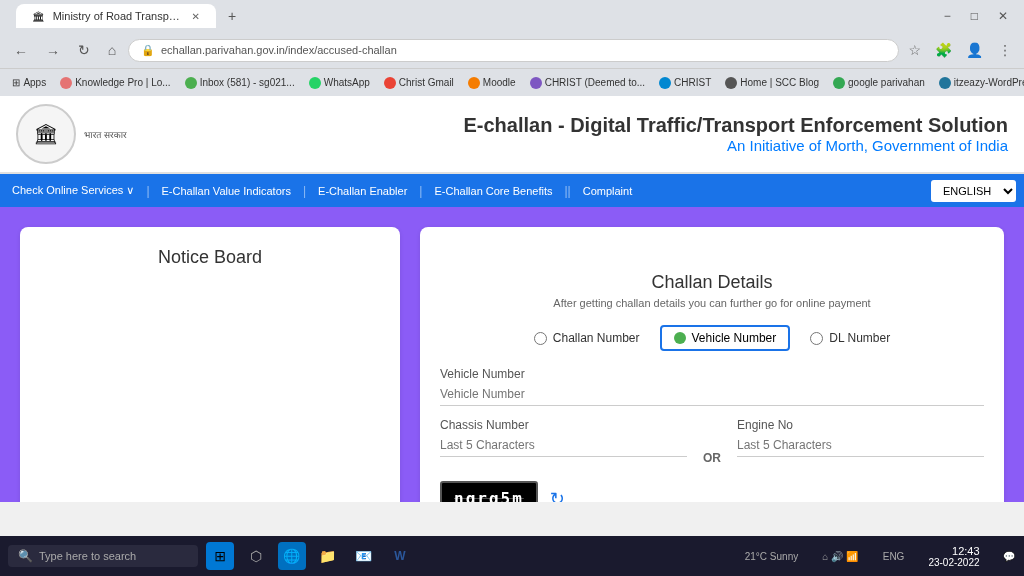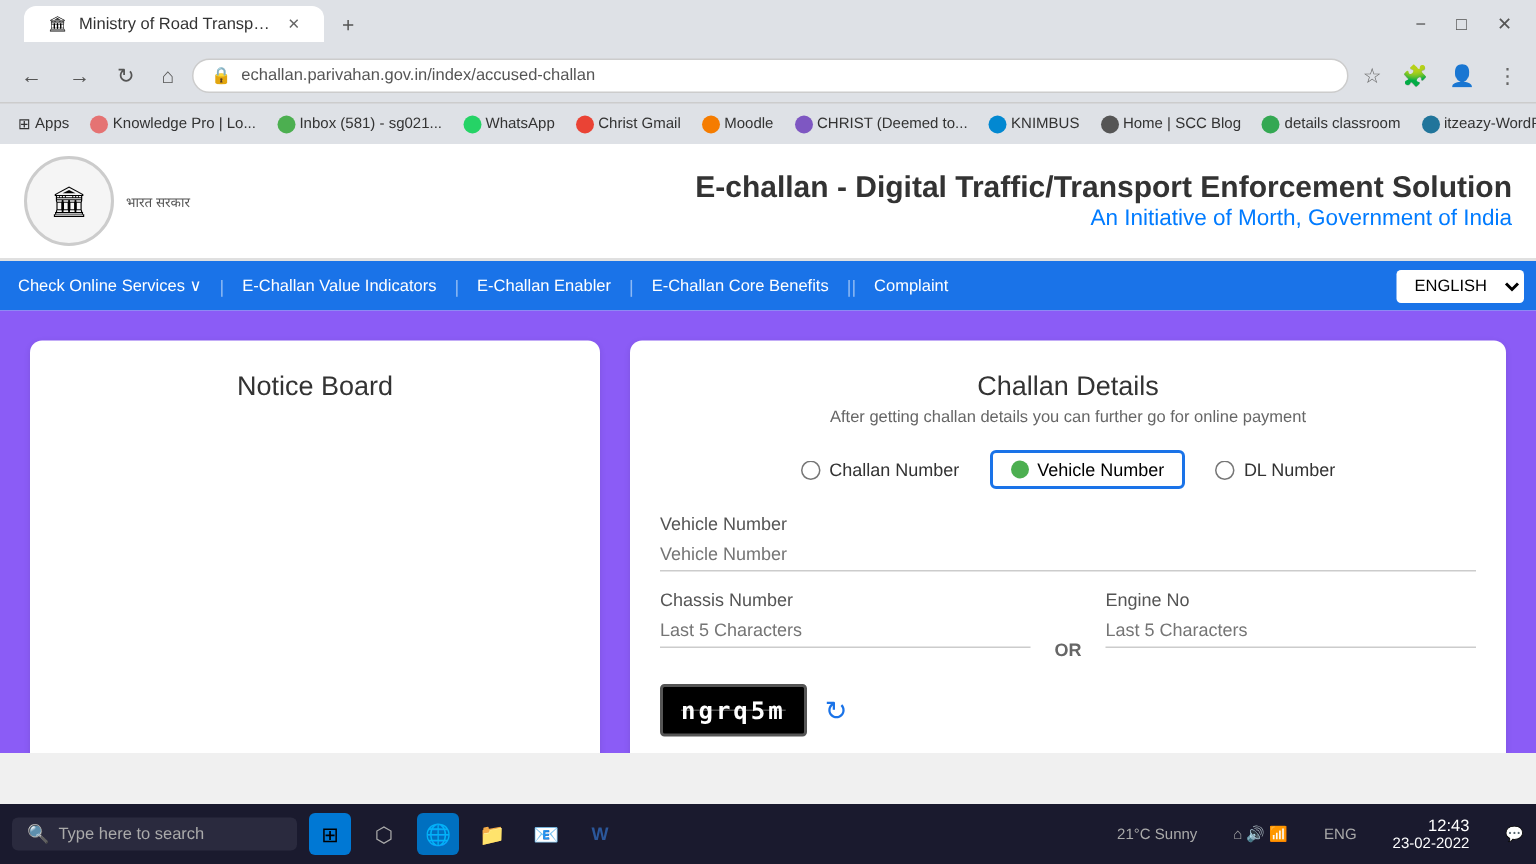--- a/index.html
+++ b/index.html
@@ -49,21 +49,21 @@
     
     .main-content { display: flex; gap: 20px; padding: 20px; background: #8b5cf6; min-height: 300px; }
 
     
     .notice-board { background: white; border-radius: 8px; flex: 0 0 380px; padding: 20px; min-height: 280px; display: flex; flex-direction: column; align-items: center; justify-content: flex-start; box-shadow: 0 1px 4px rgba(0,0,0,0.1); }
     .notice-title { font-size: 18px; color: #333; margin-bottom: 8px; font-weight: normal; }
     .notice-subtitle { font-size: 12px; color: #666; text-align: center; }
 
     
     .challan-panel { background: white; border-radius: 8px; flex: 1; padding: 20px; box-shadow: 0 1px 4px rgba(0,0,0,0.1); }
-    .challan-title { font-size: 18px; color: #333; text-align: center; margin-bottom: 4px; font-weight: normal; }
+    .challan-title { font-size: 18px; color: #333; text-align: center; margin-bottom: 4px; font-weight: normal; margin-top: 25px; }
     .challan-subtitle { font-size: 11px; color: #666; text-align: center; margin-bottom: 16px; }
 
     
     .radio-group { display: flex; gap: 20px; align-items: center; margin-bottom: 16px; justify-content: center; }
     .radio-option { display: flex; align-items: center; gap: 6px; cursor: pointer; font-size: 12px; color: #333; }
     .radio-input { accent-color: #1a73e8; }
     .radio-selected-box { border: 2px solid #1a73e8; border-radius: 4px; padding: 4px 12px; display: flex; align-items: center; gap: 6px; }
     .radio-dot { width: 12px; height: 12px; border-radius: 50%; background: #4caf50; display: inline-block; }
 
     
@@ -147,29 +147,29 @@
     <div class="bm-item">
       <span class="bm-dot" style="background:#f57c00;"></span>
       <span>Moodle</span>
     </div>
     <div class="bm-item">
       <span class="bm-dot" style="background:#7e57c2;"></span>
       <span>CHRIST (Deemed to...</span>
     </div>
     <div class="bm-item">
       <span class="bm-dot" style="background:#0288d1;"></span>
-      <span>KNIMBUS</span>
+      <span>CHRIST</span>
     </div>
     <div class="bm-item">
       <span class="bm-dot" style="background:#555;"></span>
       <span>Home | SCC Blog</span>
     </div>
     <div class="bm-item">
       <span class="bm-dot" style="background:#34a853;"></span>
-      <span>details classroom</span>
+      <span>google parivahan</span>
     </div>
     <div class="bm-item">
       <span class="bm-dot" style="background:#21759b;"></span>
       <span>itzeazy-WordPress</span>
     </div>
 
   </div>
 </div>
 
 <div class="website">

